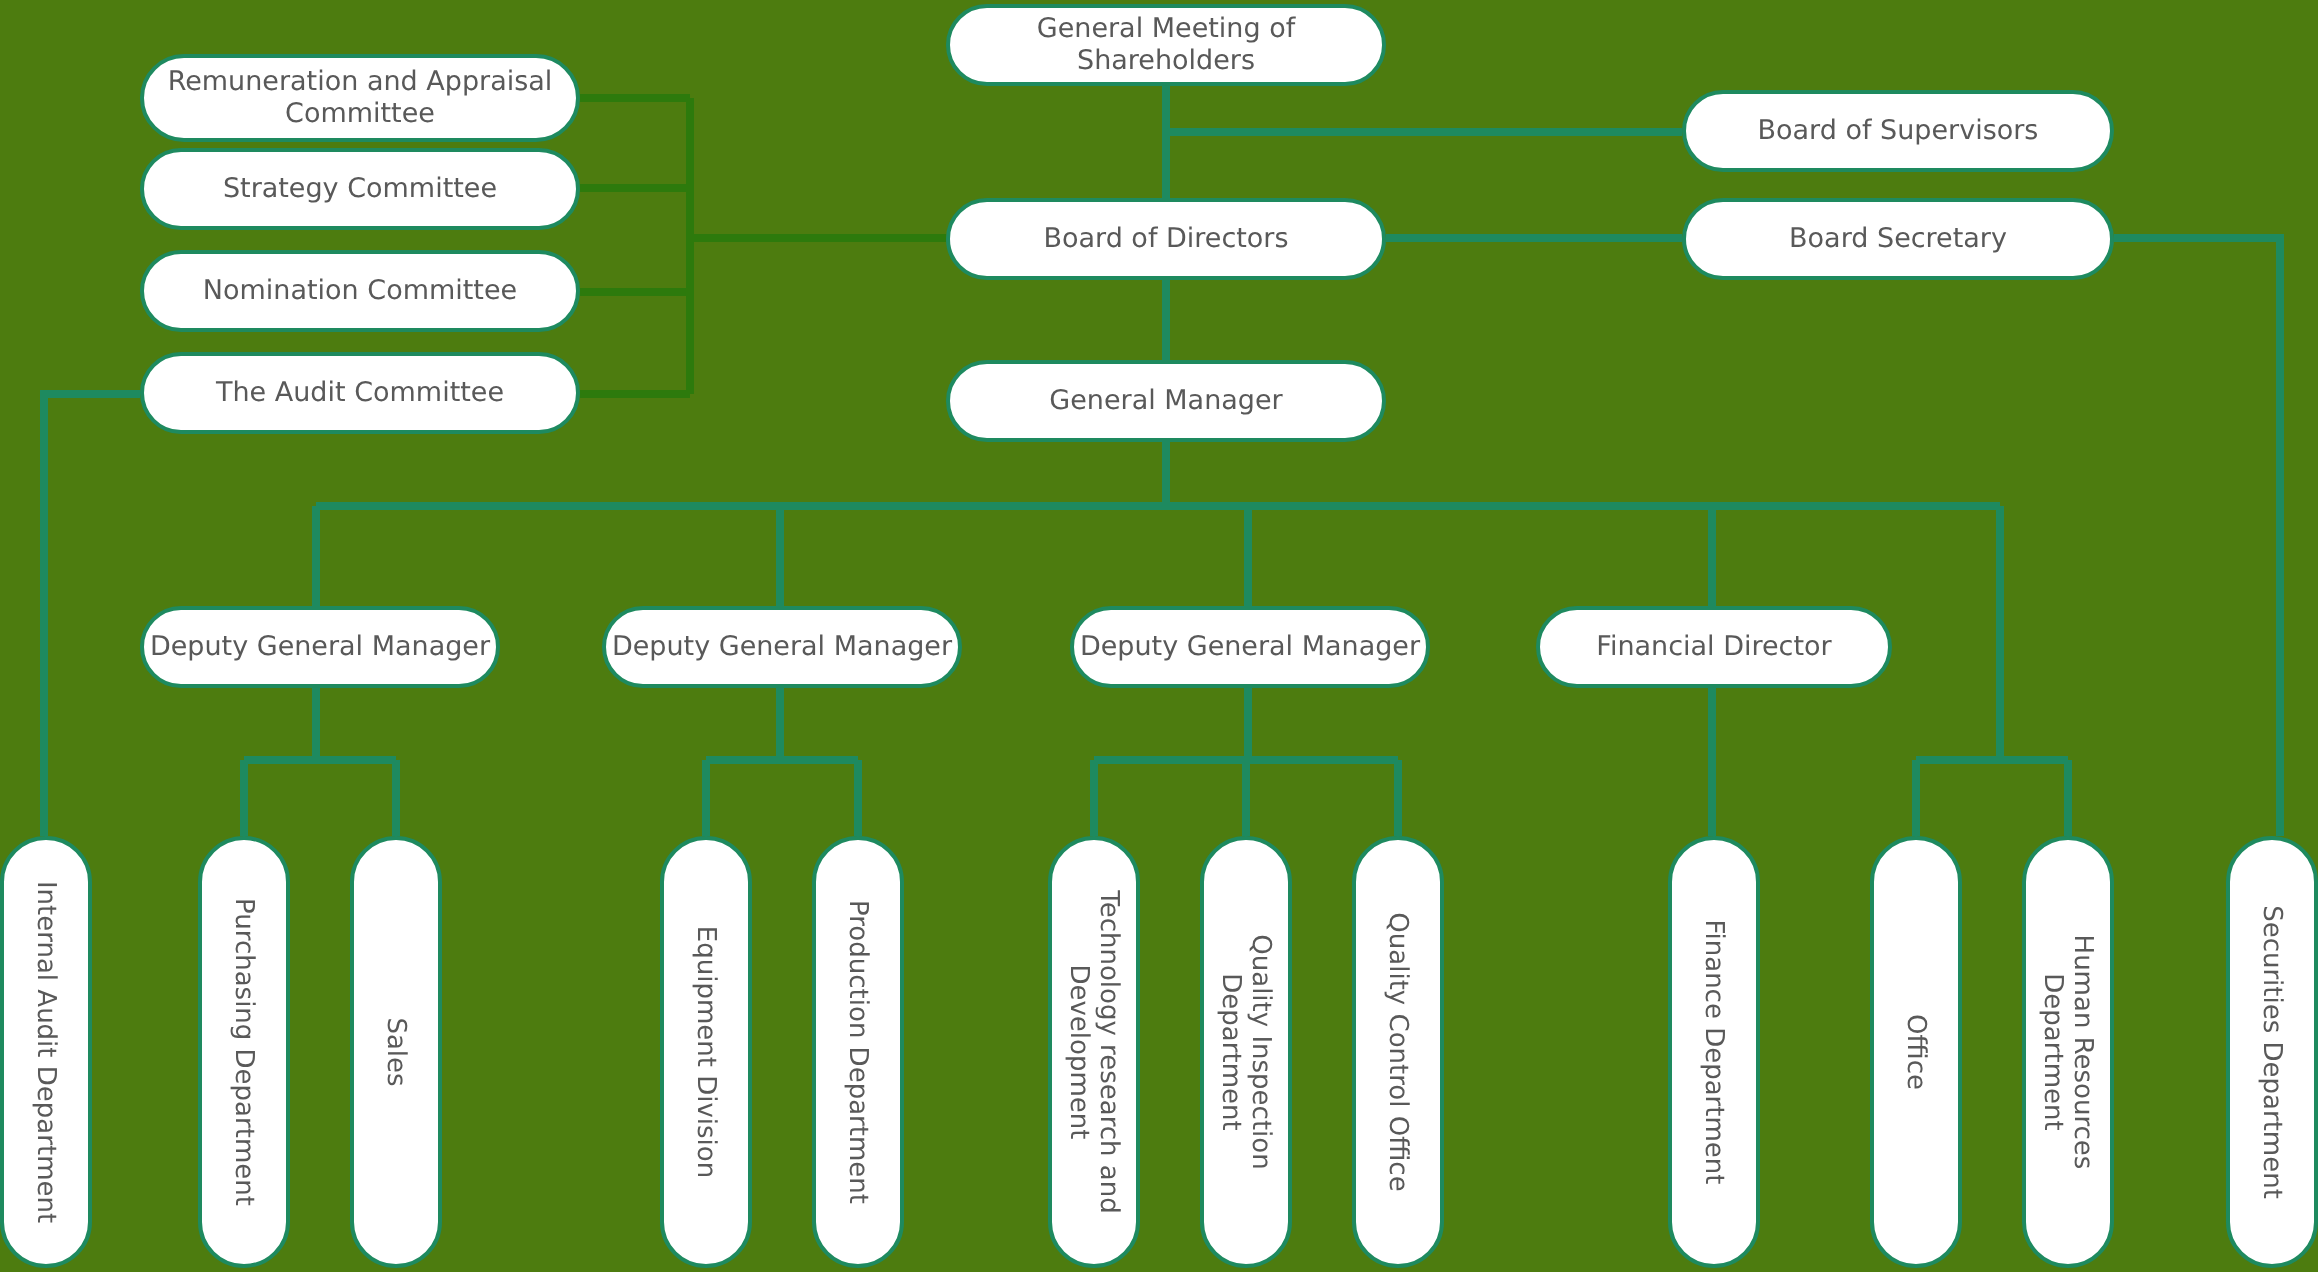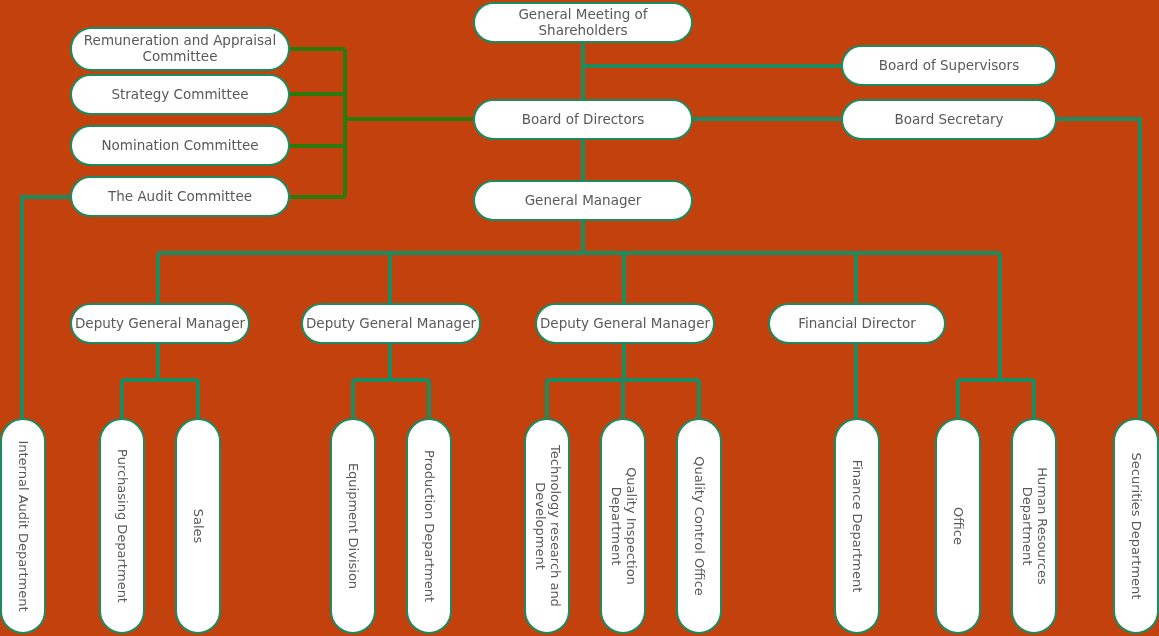--- a/index.html
+++ b/index.html
@@ -4,21 +4,21 @@
 <style>
   html, body {
     margin: 0;
     padding: 0;
     background: #ffffff;
   }
   #chart-root {
     position: relative;
     width: 1159px;
     height: 636px;
-    background: #c2410c;
+    background: #4d7c0f;
     font-family: "DejaVu Sans", "Liberation Sans", sans-serif;
     overflow: hidden;
   }
   svg#org-canvas {
     position: absolute;
     left: 0;
     top: 0;
     width: 1159px;
     height: 636px;
     display: block;

